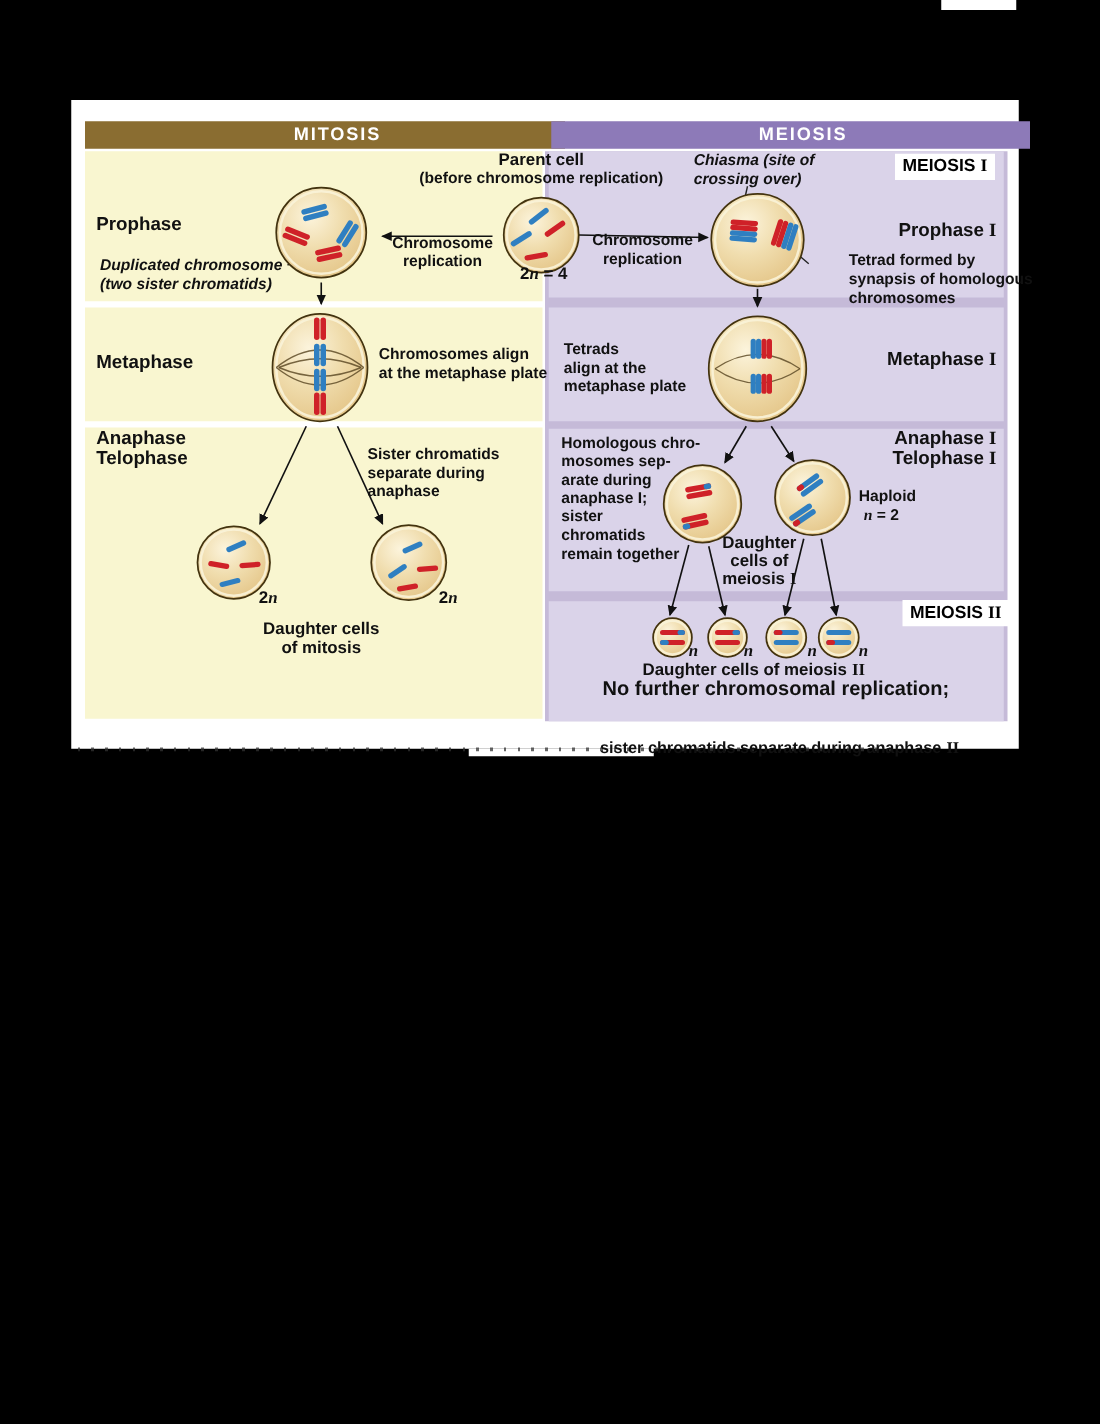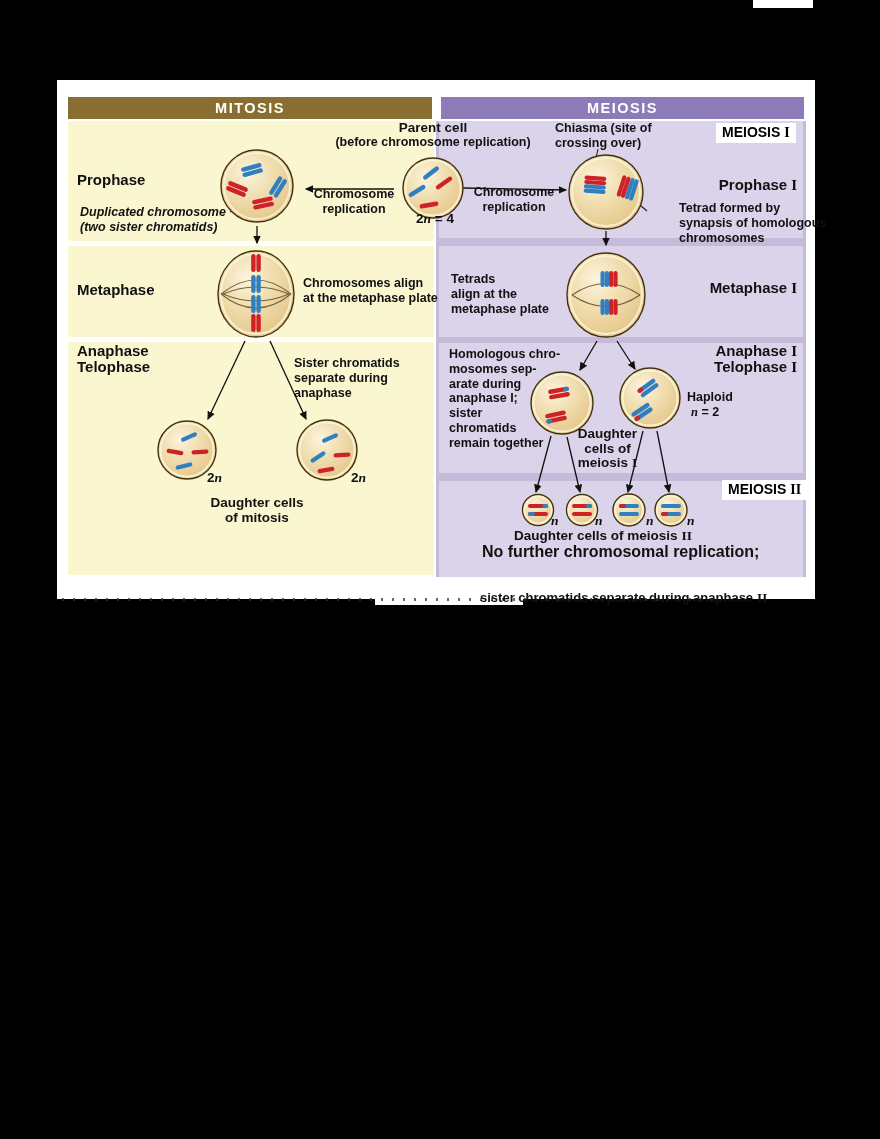--- a/index.html
+++ b/index.html
@@ -7,21 +7,21 @@
        background:var(--c-canvas_bg,#000);
        font-family:"Liberation Sans",sans-serif;}
   .abs{position:absolute;}
   .page{background:var(--c-panel_bg,#fff);z-index:1;}
   .row{z-index:2;}
   .y-row{background:var(--c-mitosis_bg,#f9f6d0);}
   .p-outer{background:var(--c-meiosis_outer_bg,#c5bad8);}
   .p-row{background:var(--c-meiosis_row_bg,#dad3e9);}
   .bar{height:22px;display:flex;align-items:center;justify-content:center;
        color:var(--c-header_text,#fff);font-weight:700;font-size:14.5px;
-       letter-spacing:1.5px;z-index:3;}
+       letter-spacing:1.5px;z-index:3;padding-left:20px;}
   .bar-mitosis{background:var(--c-header_mitosis_bg,#8a6d31);}
   .bar-meiosis{background:var(--c-header_meiosis_bg,#8d7ab8);}
   svg.overlay{position:absolute;left:0;top:0;z-index:5;pointer-events:none;}
   .lbl{position:absolute;font-weight:700;color:var(--c-text,#111);
        white-space:nowrap;z-index:10;}
   .s12{font-size:12.5px;line-height:14.8px;}
   .s13{font-size:13.5px;line-height:15px;}
   .s15{font-size:15px;line-height:16px;}
   .ctr{text-align:center;}
   .rt{text-align:right;}
@@ -326,21 +326,21 @@
   <div>replication</div>
 </div>
 <div class="lbl s12 ctr" style="left:464px;top:185px;width:100px;">
   <div>Chromosome</div>
   <div>replication</div>
 </div>
 <div class="lbl s13" style="left:416px;top:211px;">
   <span>2</span><span class="nit">n</span><span> = 4</span>
 </div>
 
-<div class="lbl s12" style="left:555px;top:121px;">
+<div class="lbl s12" style="left:555px;top:121px;font-style:italic;">
   <div>Chiasma (site of</div>
   <div>crossing over)</div>
 </div>
 <div class="tag" style="left:716px;top:123px;">
   <span>MEIOSIS</span><span class="num">I</span>
 </div>
 <div class="lbl s15 rt" style="right:83px;top:177px;">
   <span>Prophase</span><span class="num">I</span>
 </div>
 <div class="lbl s12" style="left:679px;top:201px;">

